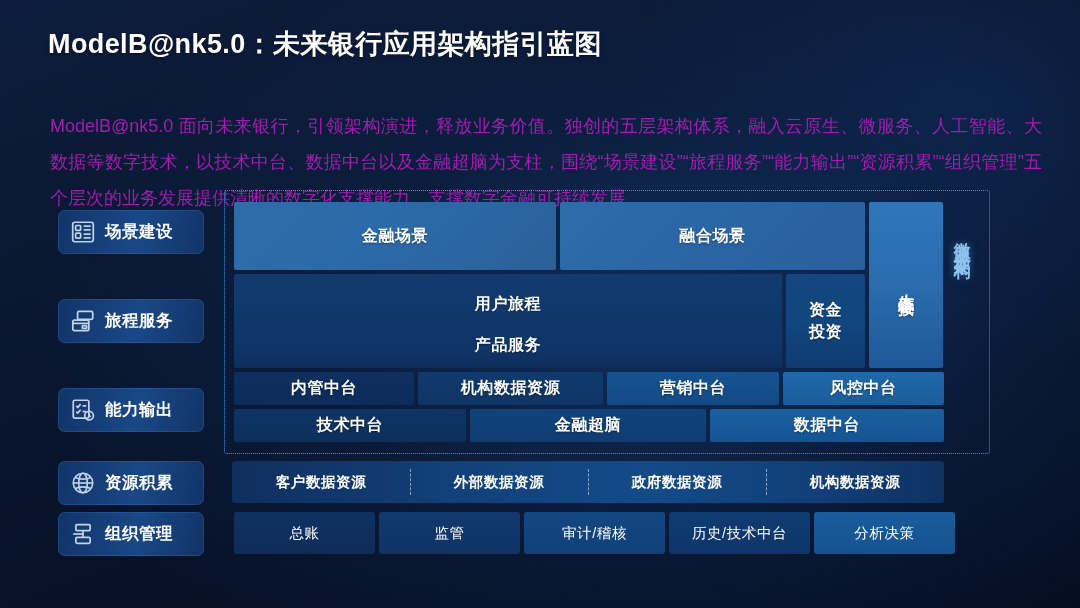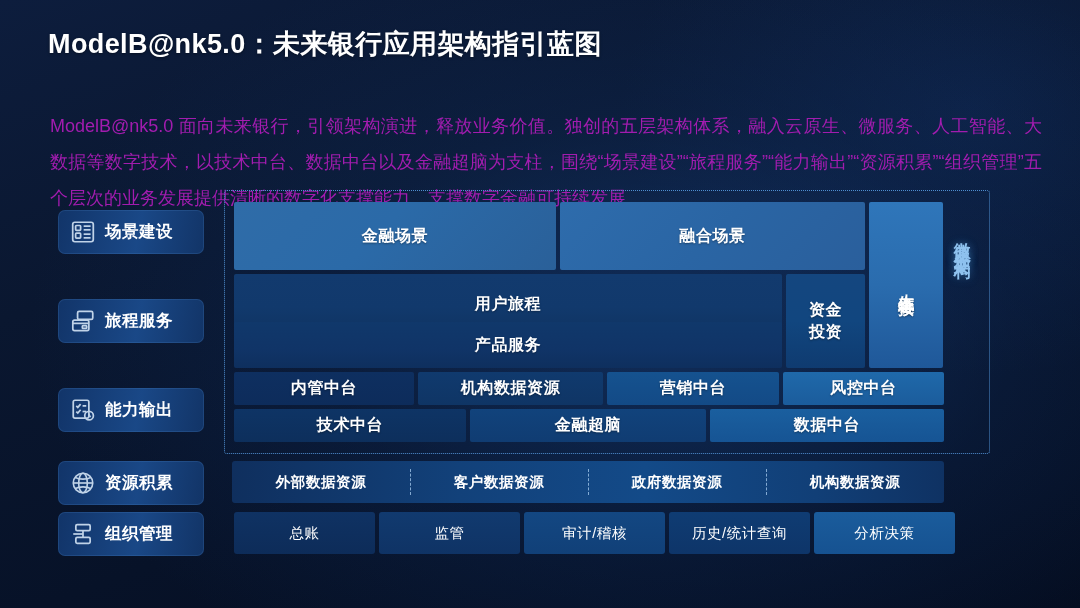--- a/index.html
+++ b/index.html
@@ -222,23 +222,23 @@
 <div class="bx t-mid-3" style="left:607px; top:372px; width:172px; height:33px;">营销中台</div>
 <div class="bx t-mid-4" style="left:783px; top:372px; width:161px; height:33px;">风控中台</div>
 
 <div class="bx t-mid2-1" style="left:234px; top:409px; width:232px; height:33px;">技术中台</div>
 <div class="bx t-mid2-2" style="left:470px; top:409px; width:236px; height:33px;">金融超脑</div>
 <div class="bx t-mid2-3" style="left:710px; top:409px; width:234px; height:33px;">数据中台</div>
 
 <div class="ms-caption">微服务架构</div>
 
 <div class="res-strip">
+  <div class="res-cell">客户数据资源</div>
   <div class="res-cell">外部数据资源</div>
-  <div class="res-cell">客户数据资源</div>
   <div class="res-cell">政府数据资源</div>
   <div class="res-cell">机构数据资源</div>
 </div>
 
 <div class="org-cell o1" style="left:234px; width:141px;">总账</div>
 <div class="org-cell o2" style="left:379px; width:141px;">监管</div>
 <div class="org-cell o3" style="left:524px; width:141px;">审计/稽核</div>
-<div class="org-cell o4" style="left:669px; width:141px;">历史/统计查询</div>
+<div class="org-cell o4" style="left:669px; width:141px;">历史/技术中台</div>
 <div class="org-cell o5" style="left:814px; width:141px;">分析决策</div>
 
 </body></html>

